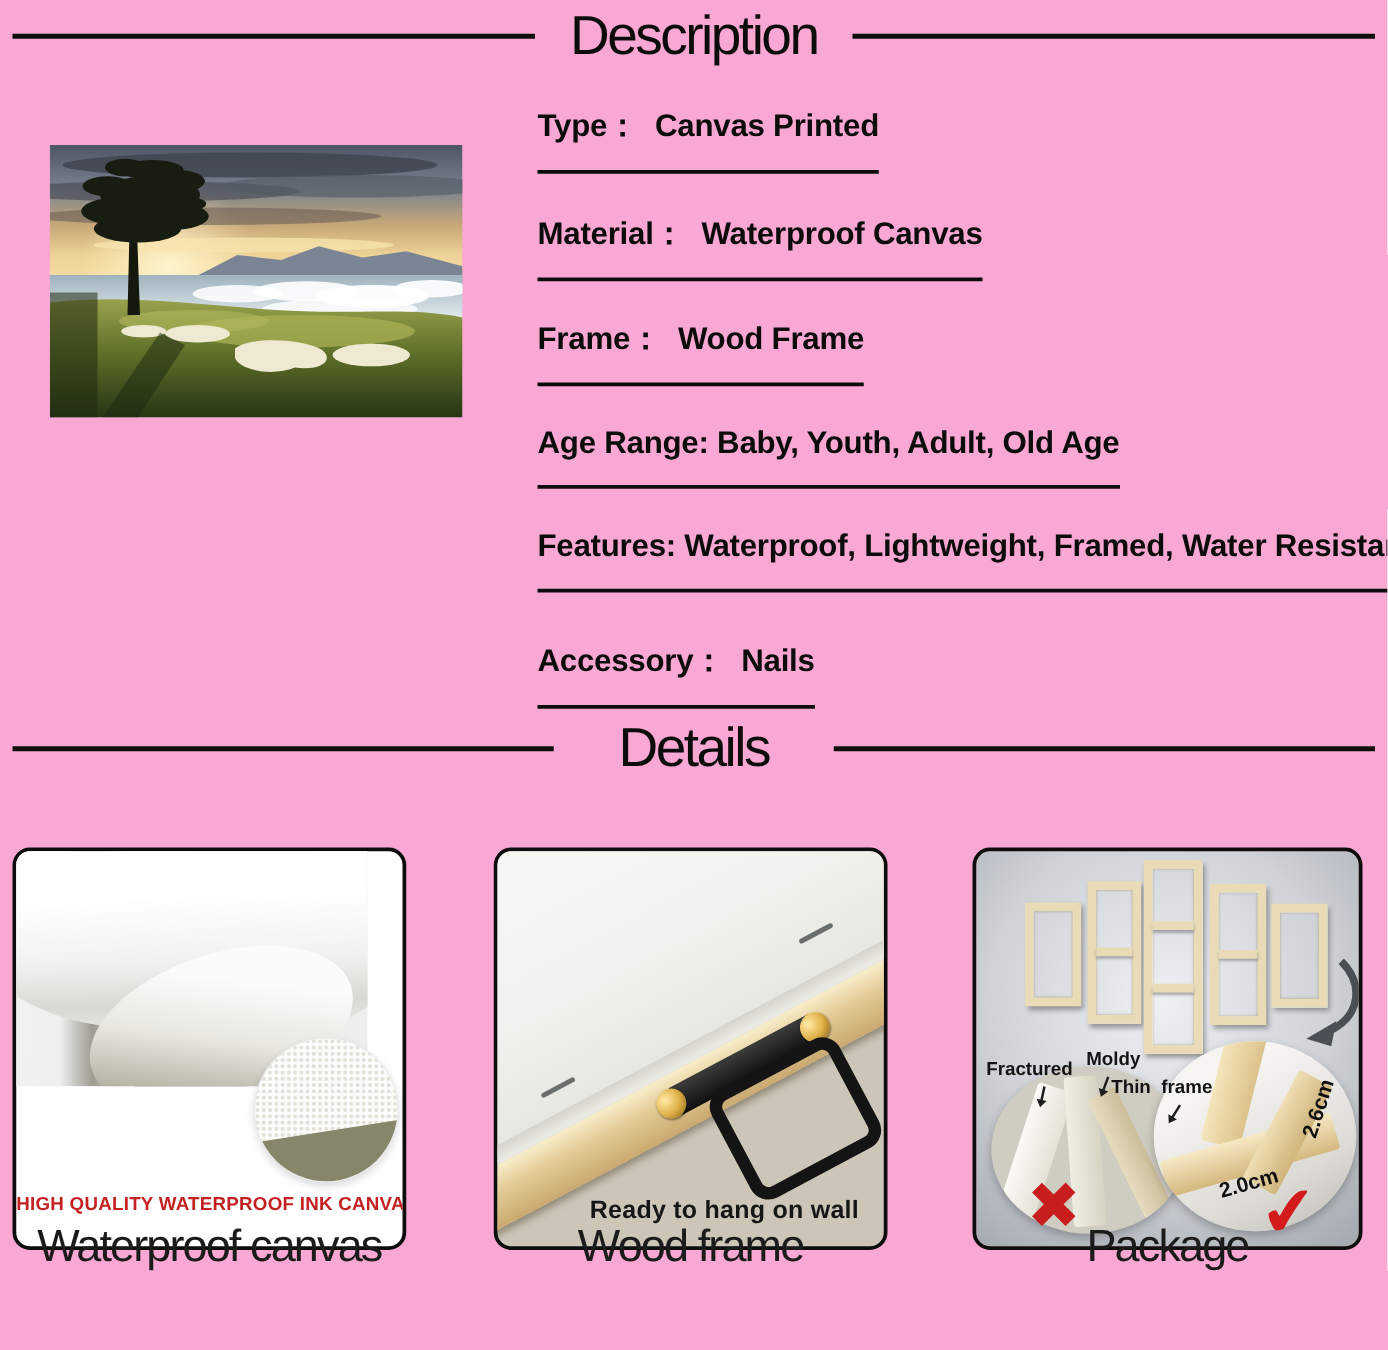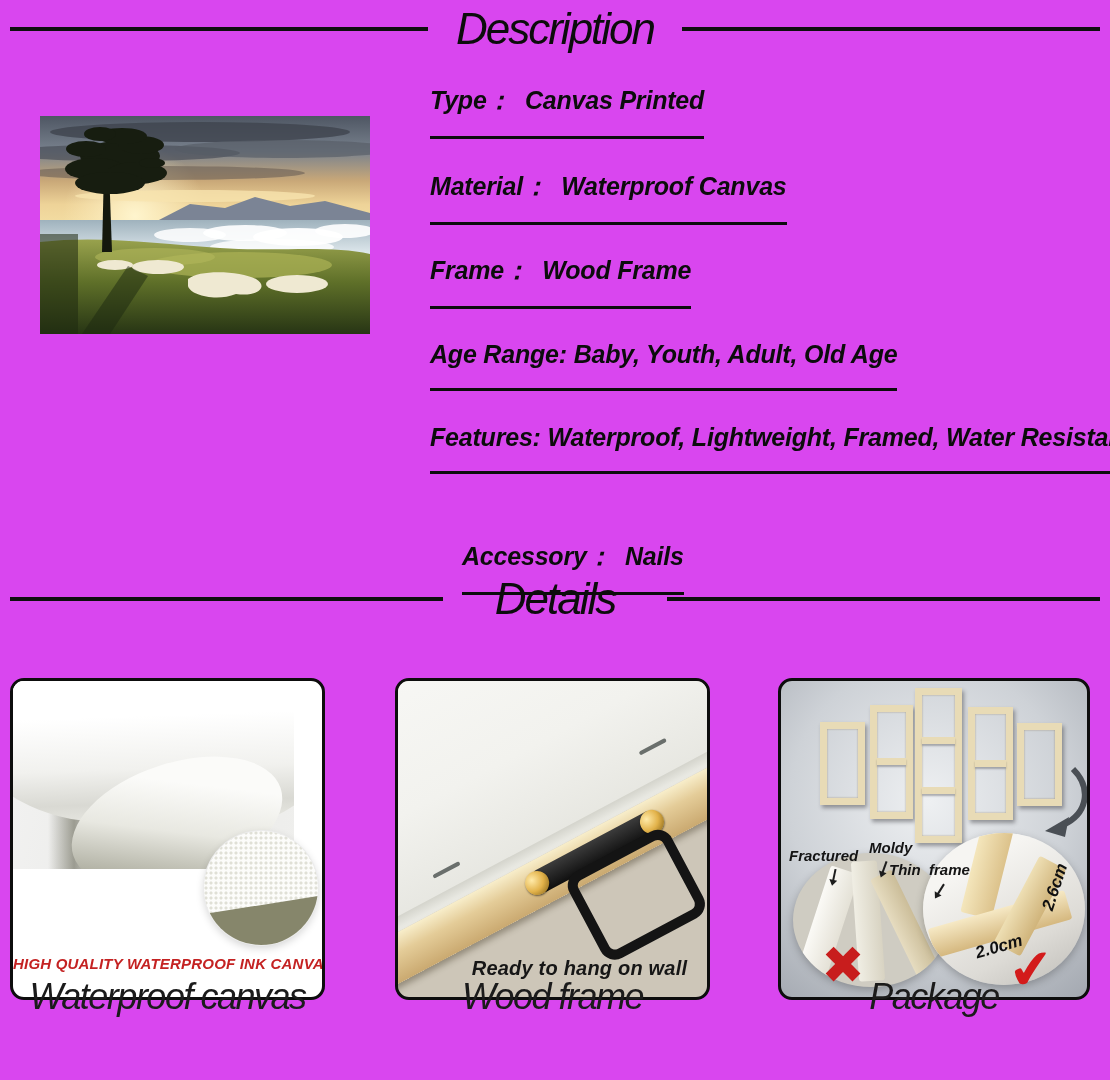--- a/index.html
+++ b/index.html
@@ -1,39 +1,39 @@
 <!DOCTYPE html>
 <html><head>
 <meta charset="utf-8">
 <style>
   html,body { margin:0; padding:0; background:#ffffff; }
   #page {
     position:relative; width:1110px; height:1080px; margin:0 auto;
-    background:#d946ef; overflow:hidden;
-    font-family:"Liberation Sans", sans-serif; color:#111;font-style:italic;
+    background:#f9a8d4; overflow:hidden;
+    font-family:"Liberation Sans", sans-serif; color:#111;
   }
   
   .sec-header { position:absolute; left:0; right:0; display:flex; align-items:center; padding:0 10px; }
   .sec-header .rule { flex:1; height:4px; background:#0f0f0f; }
   .sec-header .rule.left  { margin-right:28px; }
   .sec-header .rule.right { margin-left:28px; }
   .sec-title { font-size:44px; font-weight:500; letter-spacing:-2px; color:#0c0c0c; white-space:pre; }
   #desc-header   { top:4px;  }
   #details-header{ top:574px;gap:24px; }
 
   
   #product-photo { position:absolute; left:40px; top:116px; width:330px; height:218px; }
 
   
   .spec {
     position:absolute; left:430px; font-size:25px; font-weight:700; letter-spacing:-0.2px;
     border-bottom:3px solid #0c0c0c; padding-bottom:19px; white-space:pre; color:#0c0c0c;
   }
   #spec-0{top:84px;} #spec-1{top:170px;} #spec-2{top:254px;}
-  #spec-3{top:340px;} #spec-4{top:423px;} #spec-5{top:540px;margin-left:32px;}
+  #spec-3{top:340px;} #spec-4{top:423px;} #spec-5{top:512px;}
 
   
   .card {
     position:absolute; top:678px; height:316px; background:#fff;
     border:3px solid #0d0d0d; border-radius:14px; overflow:hidden;
   }
   #card-canvas { left:10px;  width:309px; }
   #card-frame  { left:395px; width:309px; }
   #card-pack   { left:778px; width:306px; }
 

